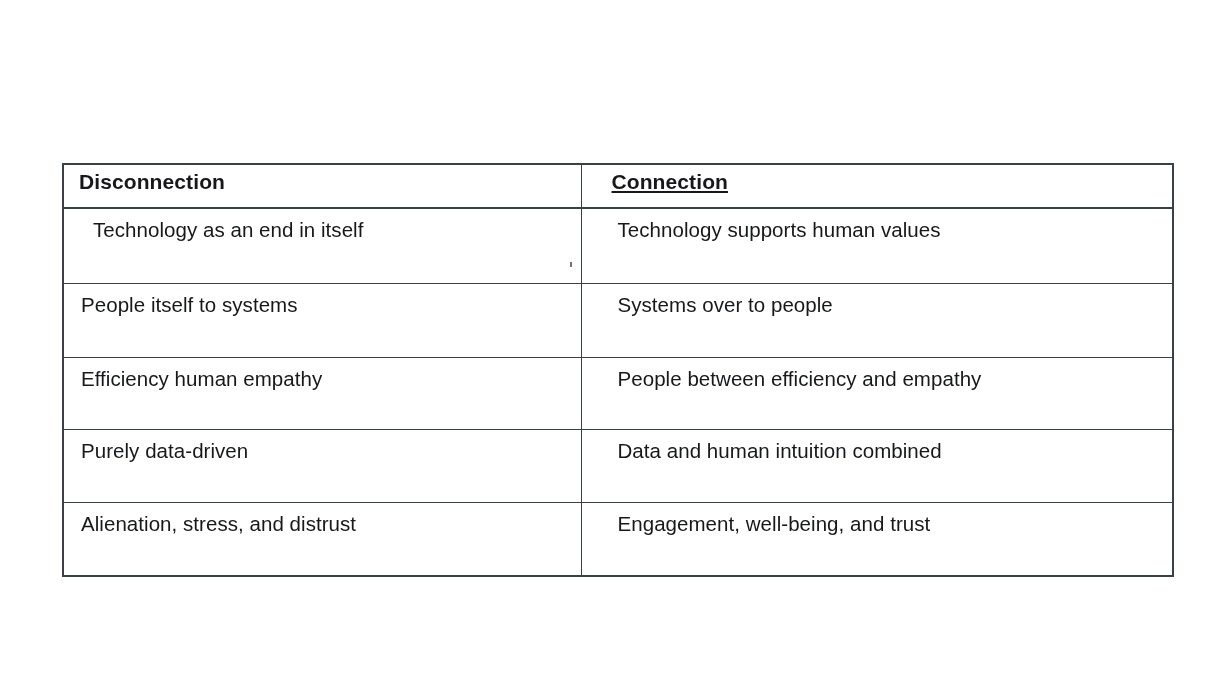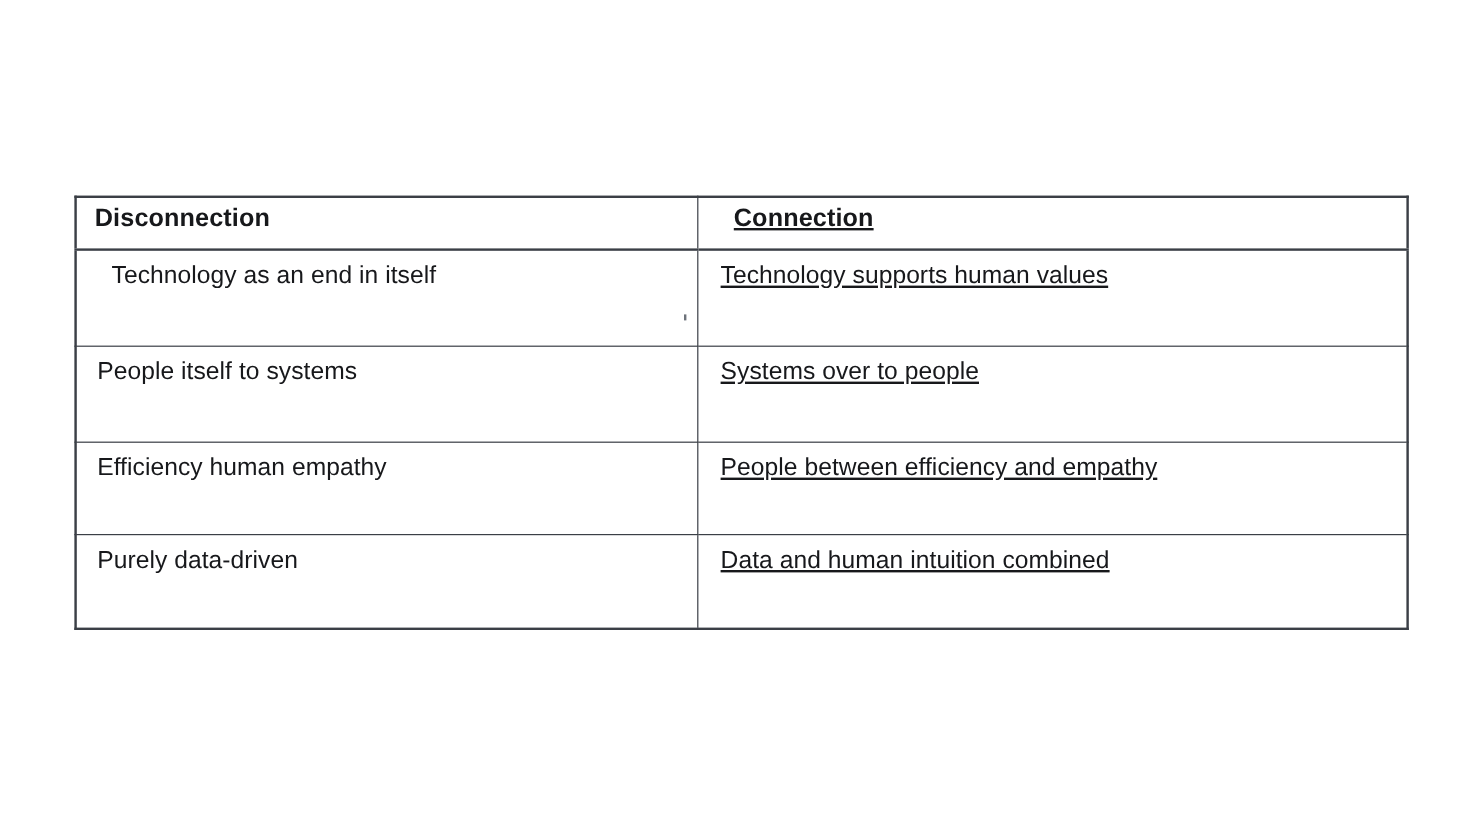--- a/index.html
+++ b/index.html
@@ -22,21 +22,21 @@
     top: 163px;
     width: 1110px;
     height: 362px;
   }
 
   table.comparison-table {
     width: 100%;
     height: 100%;
     border-collapse: collapse;
     table-layout: fixed;
-    background: #e5e5e5;
+    background: #14b8a6;
   }
 
   table.comparison-table th,
   table.comparison-table td {
     vertical-align: top;
     text-align: left;
     color: #17181b;
     background: #ffffff;
     border: 1px solid #3b3f46;
   }
@@ -62,22 +62,21 @@
 
   
   tr.body-row td {
     padding: 7px 0 0 17px;
     font-size: 20.5px;
     font-weight: 400;
     line-height: 28px;
     letter-spacing: 0.05px;
   }
   tr.body-row td.cell-right {
-    padding-left: 19px;
-    text-decoration: underline;
+    padding-left: 36px;
   }
 
   
   tr.row-0 td { height: 67px; padding-left: 29px; }
   tr.row-1 td { height: 66px; }
   tr.row-2 td { height: 64px; }
   tr.row-3 td { height: 65px; }
   tr.row-4 td { height: 65px; }
 
   
@@ -128,19 +127,23 @@
       <tr class="body-row row-2">
         <td class="cell-left">Efficiency human empathy</td>
         <td class="cell-right">People between efficiency and empathy</td>
       </tr>
 
       <tr class="body-row row-3">
         <td class="cell-left">Purely data-driven</td>
         <td class="cell-right">Data and human intuition combined</td>
       </tr>
 
+      <tr class="body-row row-4">
+        <td class="cell-left">Alienation, stress, and distrust</td>
+        <td class="cell-right">Engagement, well-being, and trust</td>
+      </tr>
 
     </tbody>
   </table>
 
   <div class="scan-tick"></div>
 
 </div>
 
 </body></html>

